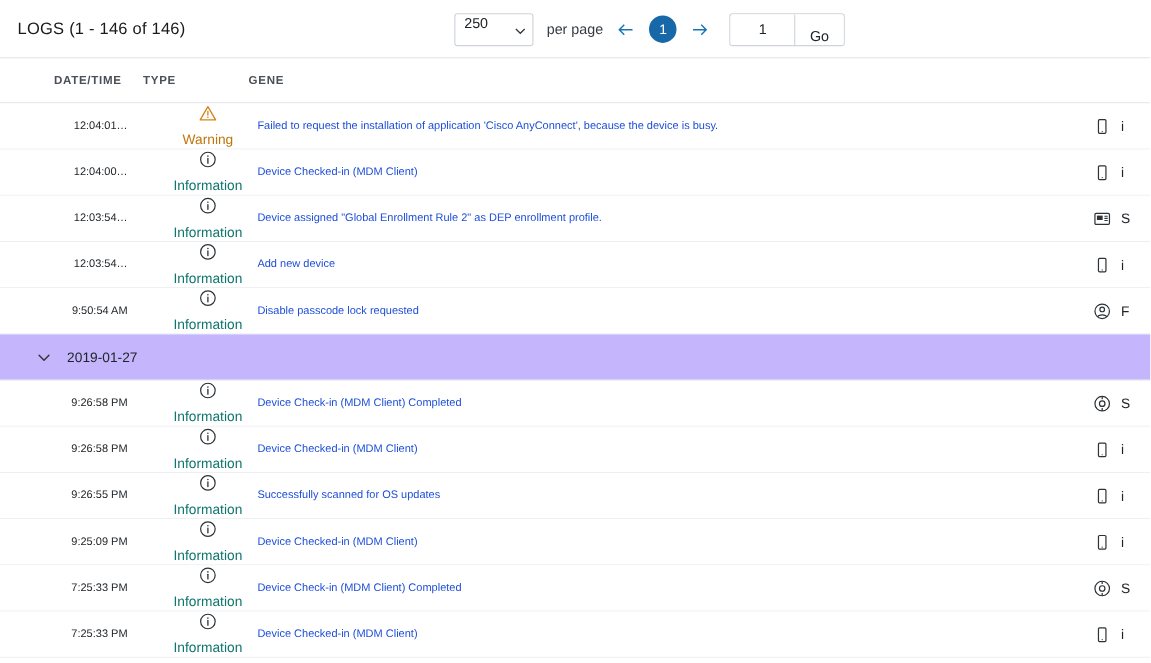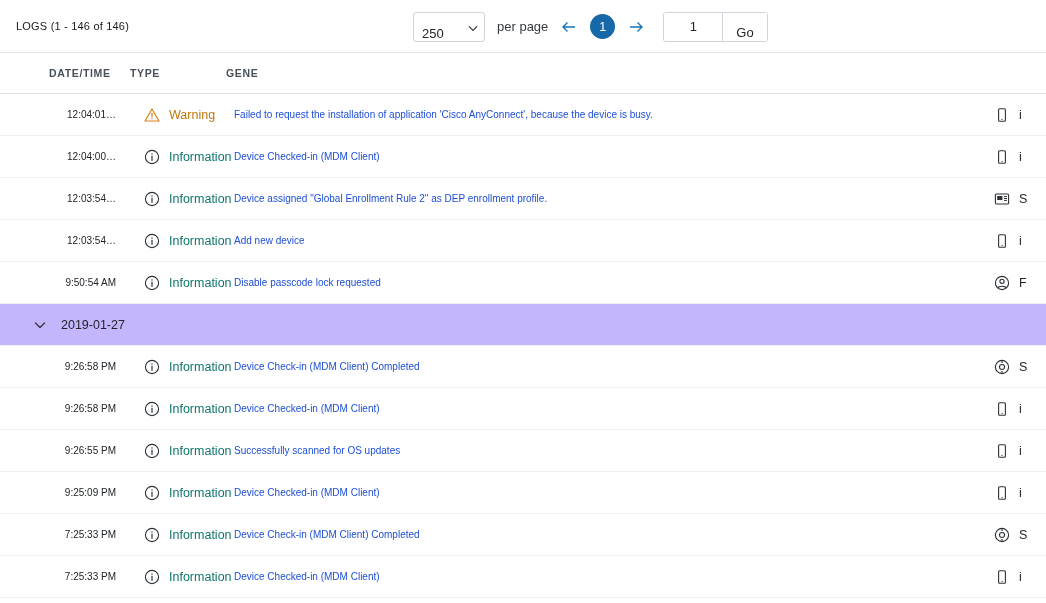--- a/index.html
+++ b/index.html
@@ -25,21 +25,21 @@
   
   .topbar {
     height: 53px;
     display: flex;
     align-items: center;
     padding: 0 16px;
     border-bottom: 1px solid #e3e6e8;
     position: relative;
   }
   .logs-title {
-    font-size: 11px;
+    font-size: 15px;
     color: #1a1a1a;
     letter-spacing: .2px;
     white-space: nowrap;
   }
   .logs-title .lbl {
     font-weight: 400;
     text-transform: uppercase;
   }
   .logs-title .count {
     font-weight: 400;
@@ -56,21 +56,21 @@
   }
 
   .select-wrap {
     position: relative;
     width: 72px;
     height: 30px;
     border: 1px solid #ced4da;
     border-radius: 3px;
     background: #fff;
     display: flex;
-    align-items: flex-end;
+    align-items: flex-start;
     padding: 0 8px;
     font-size: 13px;
     color: #212529;
     cursor: pointer;
   }
   .select-wrap .chev {
     position: absolute;
     right: 7px;
     top: 50%;
     transform: translateY(-50%);
@@ -186,20 +186,21 @@
     white-space: nowrap;
     overflow: hidden;
   }
   .cell-type {
     width: 118px;
     padding-left: 28px;
     display: flex;
     align-items: center;
     gap: 9px;
     white-space: nowrap;
+    flex-direction: column;
   }
   .cell-type .tlabel { font-size: 12.5px; }
   .type-warning .tlabel { color: #c1760d; }
   .type-information .tlabel { color: #0f766e; }
 
   .cell-msg {
     width: 760px;
     padding-left: 0;
     color: #1d4ed8;
     font-size: 10px;

